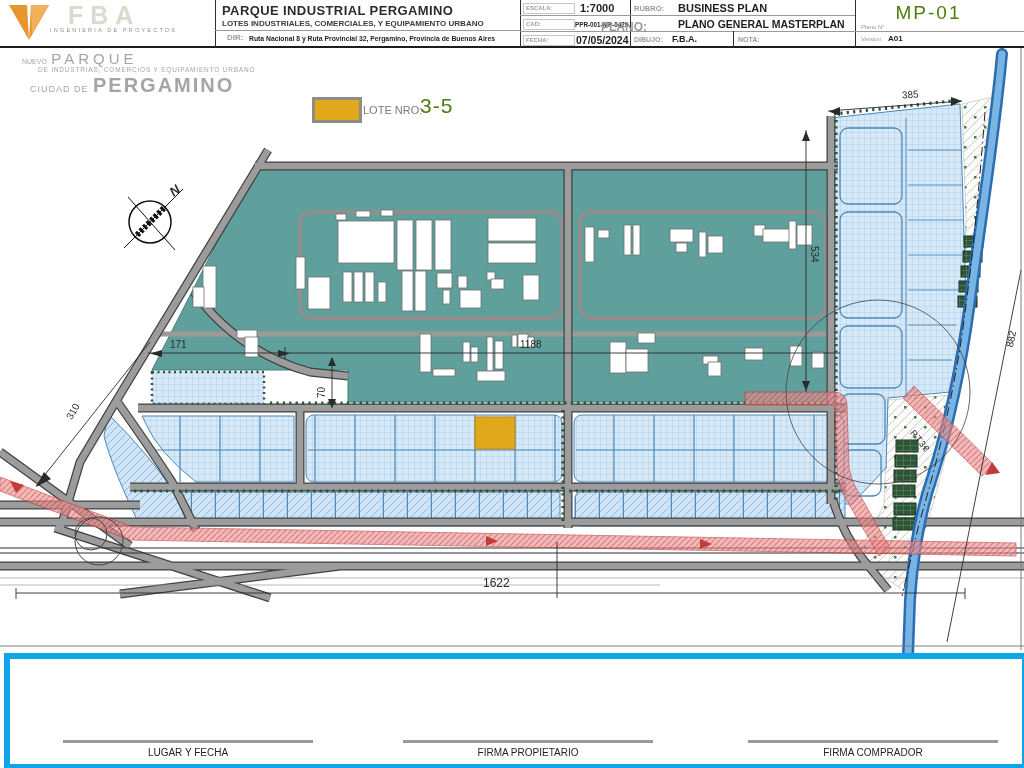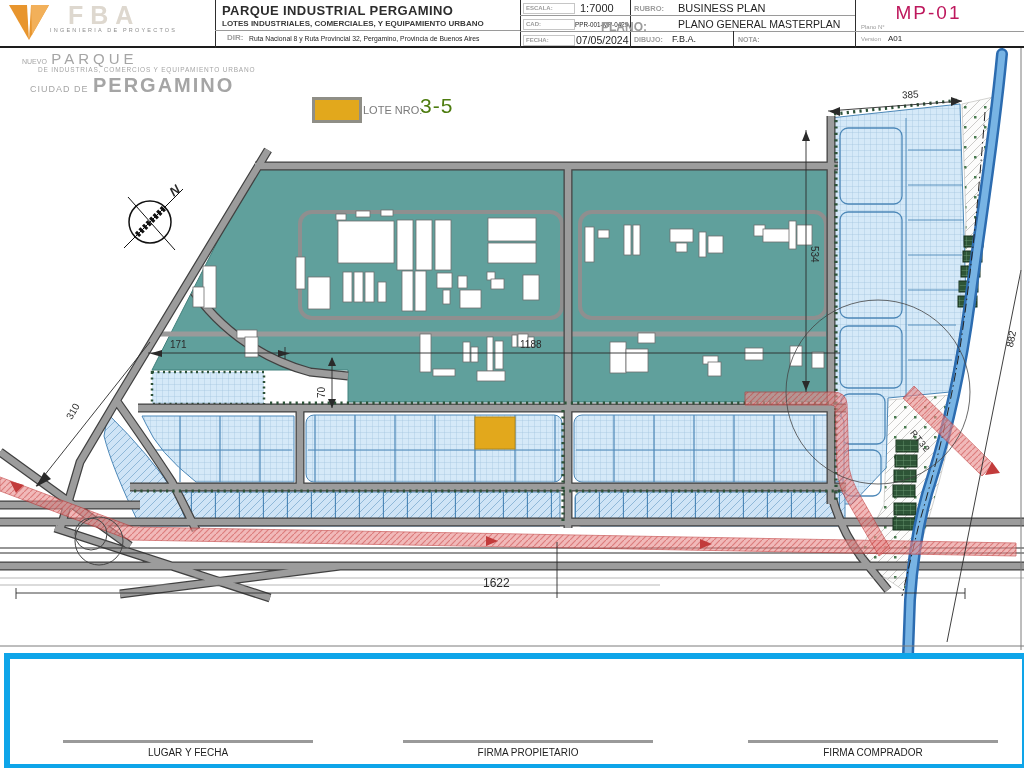--- a/index.html
+++ b/index.html
@@ -5,21 +5,21 @@
   html,body{margin:0;padding:0;background:#e9e9e9;}
   #stage{position:relative;width:1024px;height:768px;background:#fff;overflow:hidden;
          font-family:"Liberation Sans",sans-serif;-webkit-font-smoothing:antialiased;}
   .abs{position:absolute;}
   
   #header{position:absolute;left:0;top:0;width:1024px;height:48px;background:#fff;z-index:5;
           border-bottom:2px solid #1d1d1d;box-sizing:border-box;}
   .vline{position:absolute;top:0;height:48px;width:1px;background:#2e2e2e;}
   .hline{position:absolute;height:1px;background:#9a9a9a;}
   .glabel{color:#9b9b9b;font-weight:bold;}
-  .hval{color:#1f1f1f;font-weight:normal;white-space:nowrap;}
+  .hval{color:#1f1f1f;font-weight:bold;white-space:nowrap;}
   .hbox{position:absolute;border:1px solid #c6c6c6;background:#fff;color:#9b9b9b;
         font-size:6px;font-weight:bold;padding:1px 2px;line-height:7px;}
   #ghost-fba{position:absolute;left:68px;top:1px;font-size:25px;font-weight:bold;
              letter-spacing:7px;color:#ded8cf;}
   #tagline{position:absolute;left:50px;top:27px;font-size:5.5px;letter-spacing:2.2px;color:#8d8d8d;}
   
   .promo{color:#a5a5a5;white-space:nowrap;z-index:4;}
   
   #legend-swatch{left:312px;top:97px;width:44px;height:20px;background:#e2a81c;
                  border:3px solid #8f8e86;z-index:4;}
@@ -273,21 +273,21 @@
 
     <span class="abs glabel" style="left:634px;top:4px;font-size:7.5px;">RUBRO:</span>
     <span class="abs hval" style="left:678px;top:2px;font-size:11px;">BUSINESS PLAN</span>
     <span class="abs glabel" style="left:601px;top:20px;font-size:12px;">PLANO:</span>
     <span class="abs hval" style="left:678px;top:18px;font-size:10.5px;">PLANO GENERAL MASTERPLAN</span>
     <span class="abs glabel" style="left:634px;top:36px;font-size:7px;">DIBUJO:</span>
     <span class="abs hval" style="left:672px;top:34px;font-size:9px;">F.B.A.</span>
     <span class="abs glabel" style="left:738px;top:36px;font-size:7px;">NOTA:</span>
     <span class="abs hval" style="left:765px;top:35px;font-size:8px;"></span>
 
-    <div class="abs" style="left:855px;top:2px;width:147px;text-align:center;font-size:19px;letter-spacing:2px;color:#be185d;">MP-01</div>
+    <div class="abs" style="left:855px;top:2px;width:147px;text-align:center;font-size:19px;letter-spacing:2px;color:#4d7c0f;">MP-01</div>
     <span class="abs glabel" style="left:861px;top:24px;font-size:6px;font-weight:normal;">Plano N°</span>
     <span class="abs glabel" style="left:861px;top:36px;font-size:6px;font-weight:normal;">Version</span>
     <span class="abs hval" style="left:888px;top:34px;font-size:8px;">A01</span>
   </div>
 
   <div class="promo abs" style="left:22px;top:50px;">
     <span style="font-size:7px;">NUEVO</span>
     <span style="font-size:15px;letter-spacing:4px;">PARQUE</span>
   </div>
   <div class="promo abs" style="left:38px;top:66px;font-size:6.5px;letter-spacing:0.8px;">DE INDUSTRIAS, COMERCIOS Y EQUIPAMIENTO URBANO</div>

